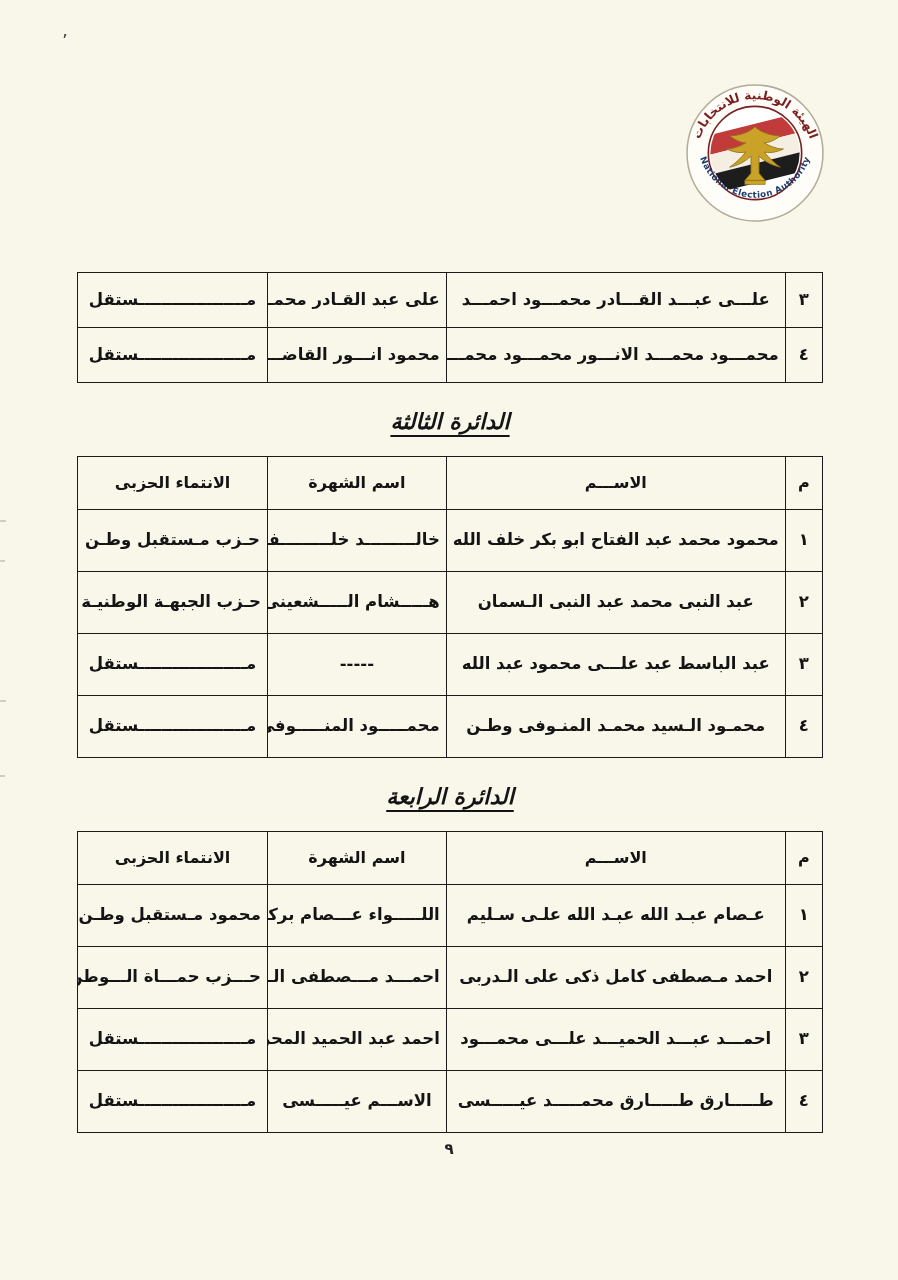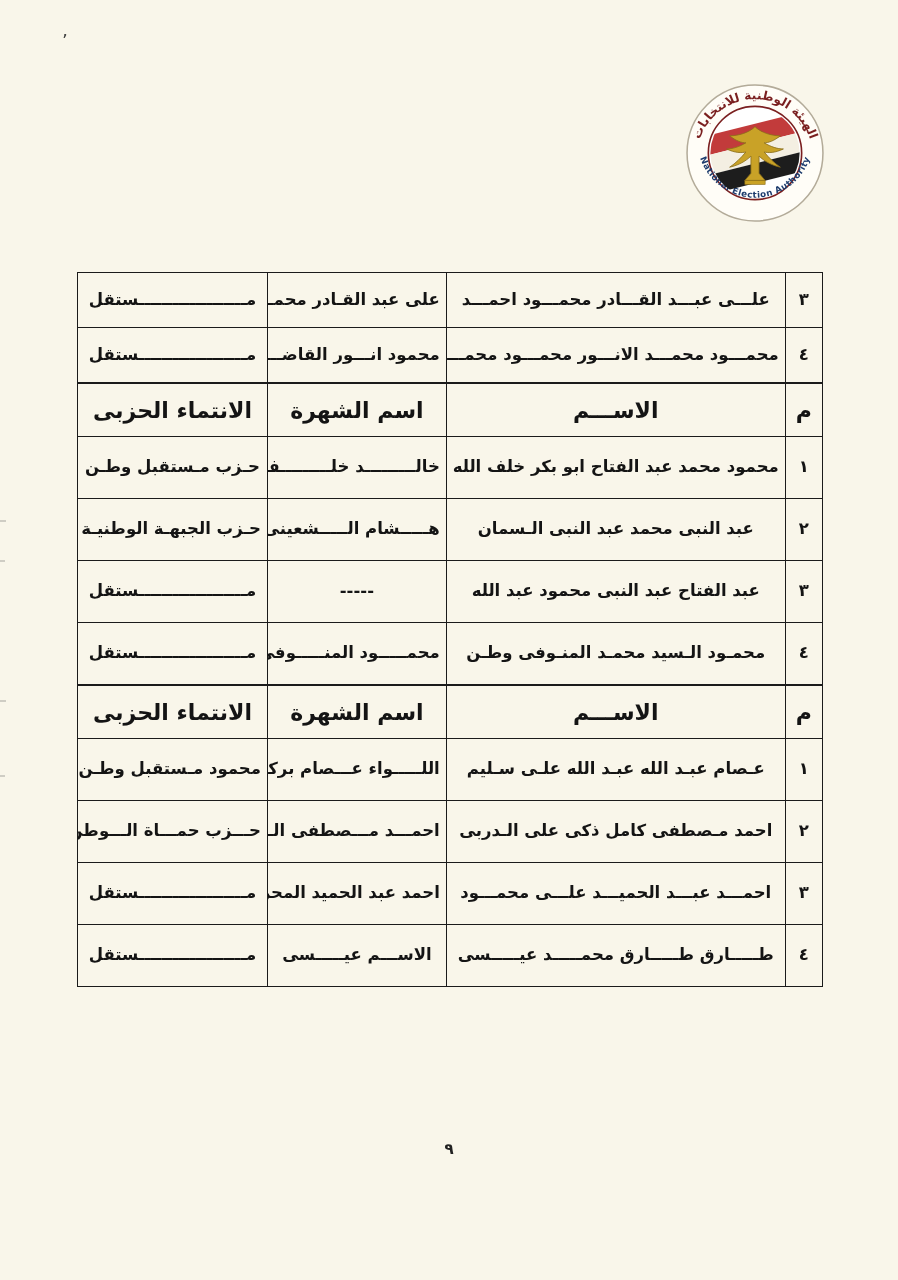--- a/index.html
+++ b/index.html
@@ -45,21 +45,21 @@
     border: 1.6px solid #1b1b1b;
     text-align: center;
     vertical-align: middle;
     font-weight: bold;
     font-size: 16.5px;
     padding: 8px 6px;
     line-height: 1.5;
     white-space: nowrap;
     overflow: hidden;
   }
-  th { font-size: 22px; }
+  th { font-size: 16px; }
   .pretable td { height: 55px; }
   .roster th { height: 53px; }
   .roster td { height: 62px; }
   col.c-num   { width: 5%; }
   col.c-name  { width: 45.5%; }
   col.c-alias { width: 24%; }
   col.c-party { width: 25.5%; }
   .section-title {
     text-align: center;
     font-size: 22px;
@@ -168,20 +168,23 @@
         </tr>
         <tr>
           <td>٤</td>
           <td>محمـــود محمـــد الانـــور محمـــود محمـــد</td>
           <td>محمود انـــور القاضـــى</td>
           <td>مـــــــــــــــــــستقل</td>
         </tr>
       </tbody>
     </table>
 
+    <h2 class="section-title">
+      <span>الدائرة الثالثة</span>
+    </h2>
 
     <table class="roster">
       <colgroup>
           <col class="c-num">
           <col class="c-name">
           <col class="c-alias">
           <col class="c-party">
         </colgroup>
       <thead>
         <tr>
@@ -199,33 +202,36 @@
           <td>حـزب مـستقبل وطـن</td>
         </tr>
         <tr>
           <td>٢</td>
           <td>عبد النبى محمد عبد النبى الـسمان</td>
           <td>هـــــشام الـــــشعينى</td>
           <td>حـزب الجبهـة الوطنيـة</td>
         </tr>
         <tr>
           <td>٣</td>
-          <td>عبد الفتاح عبد النبى محمود عبد الله</td>
+          <td>عبد الباسط عبد علـــى محمود عبد الله</td>
           <td>-----</td>
           <td>مـــــــــــــــــــستقل</td>
         </tr>
         <tr>
           <td>٤</td>
           <td>محمـود الـسيد محمـد المنـوفى وطـن</td>
           <td>محمـــــود المنـــــوفى</td>
           <td>مـــــــــــــــــــستقل</td>
         </tr>
       </tbody>
     </table>
 
+    <h2 class="section-title">
+      <span>الدائرة الرابعة</span>
+    </h2>
 
     <table class="roster">
       <colgroup>
           <col class="c-num">
           <col class="c-name">
           <col class="c-alias">
           <col class="c-party">
         </colgroup>
       <thead>
         <tr>

